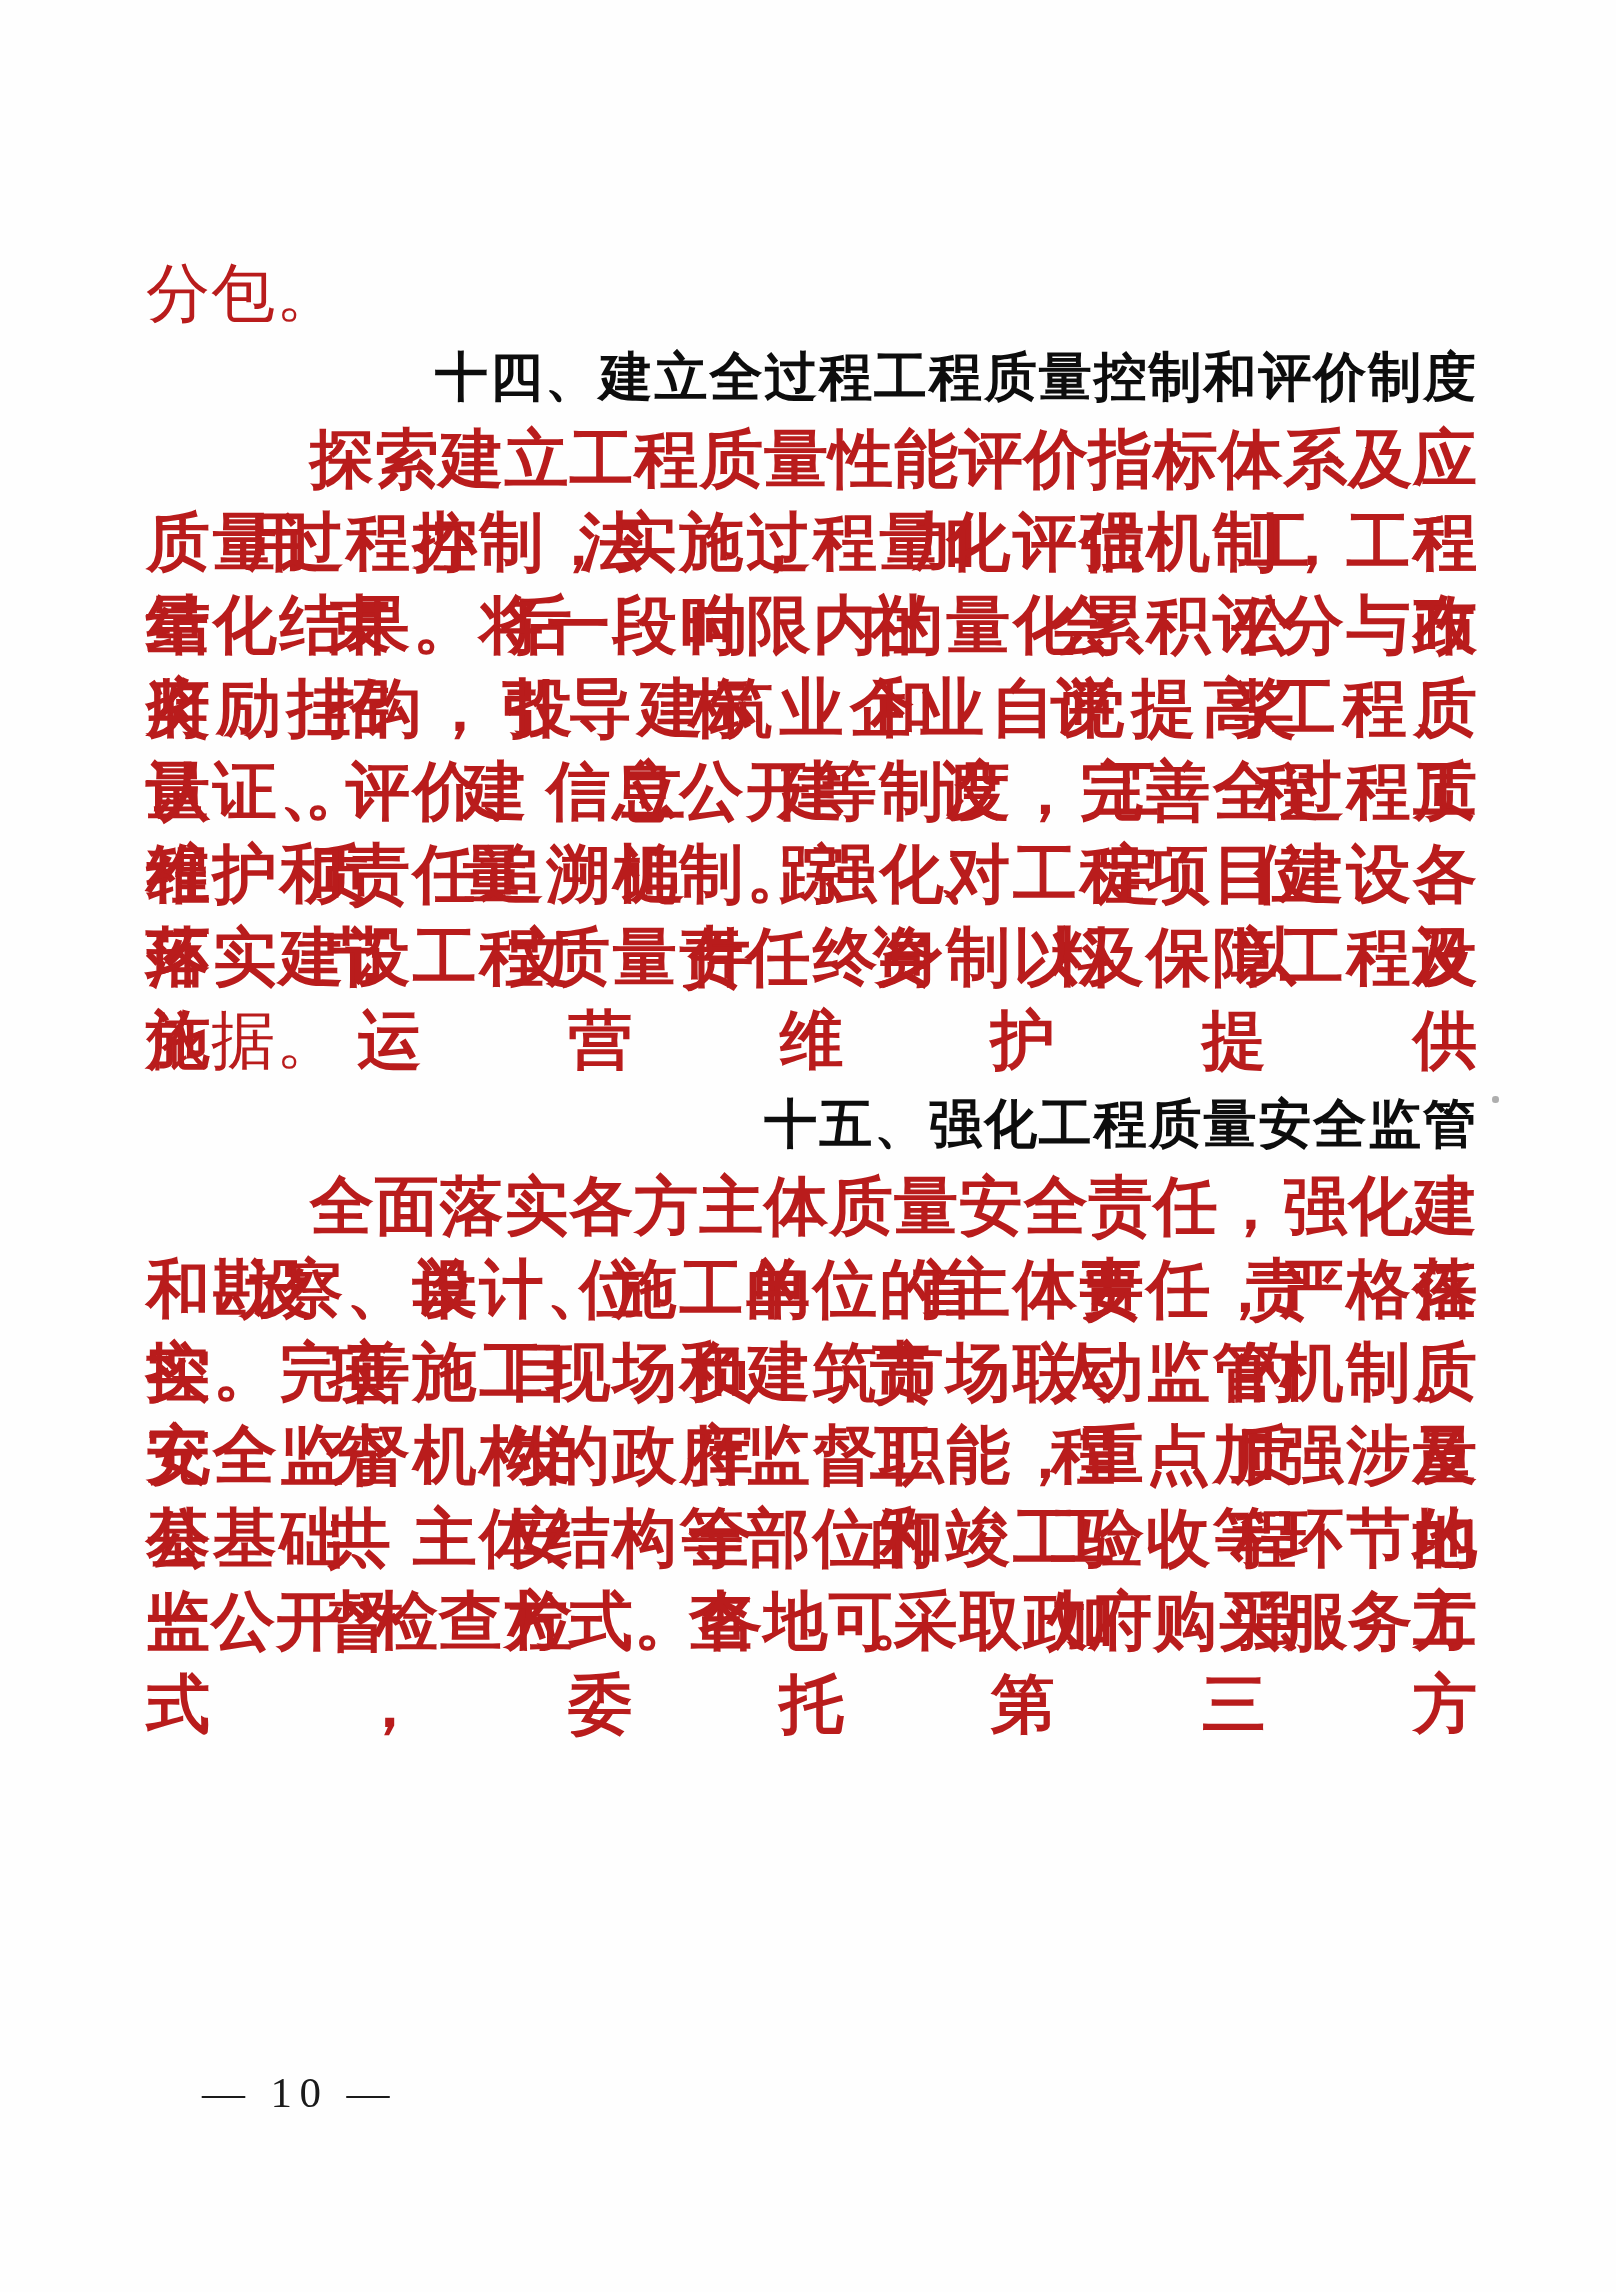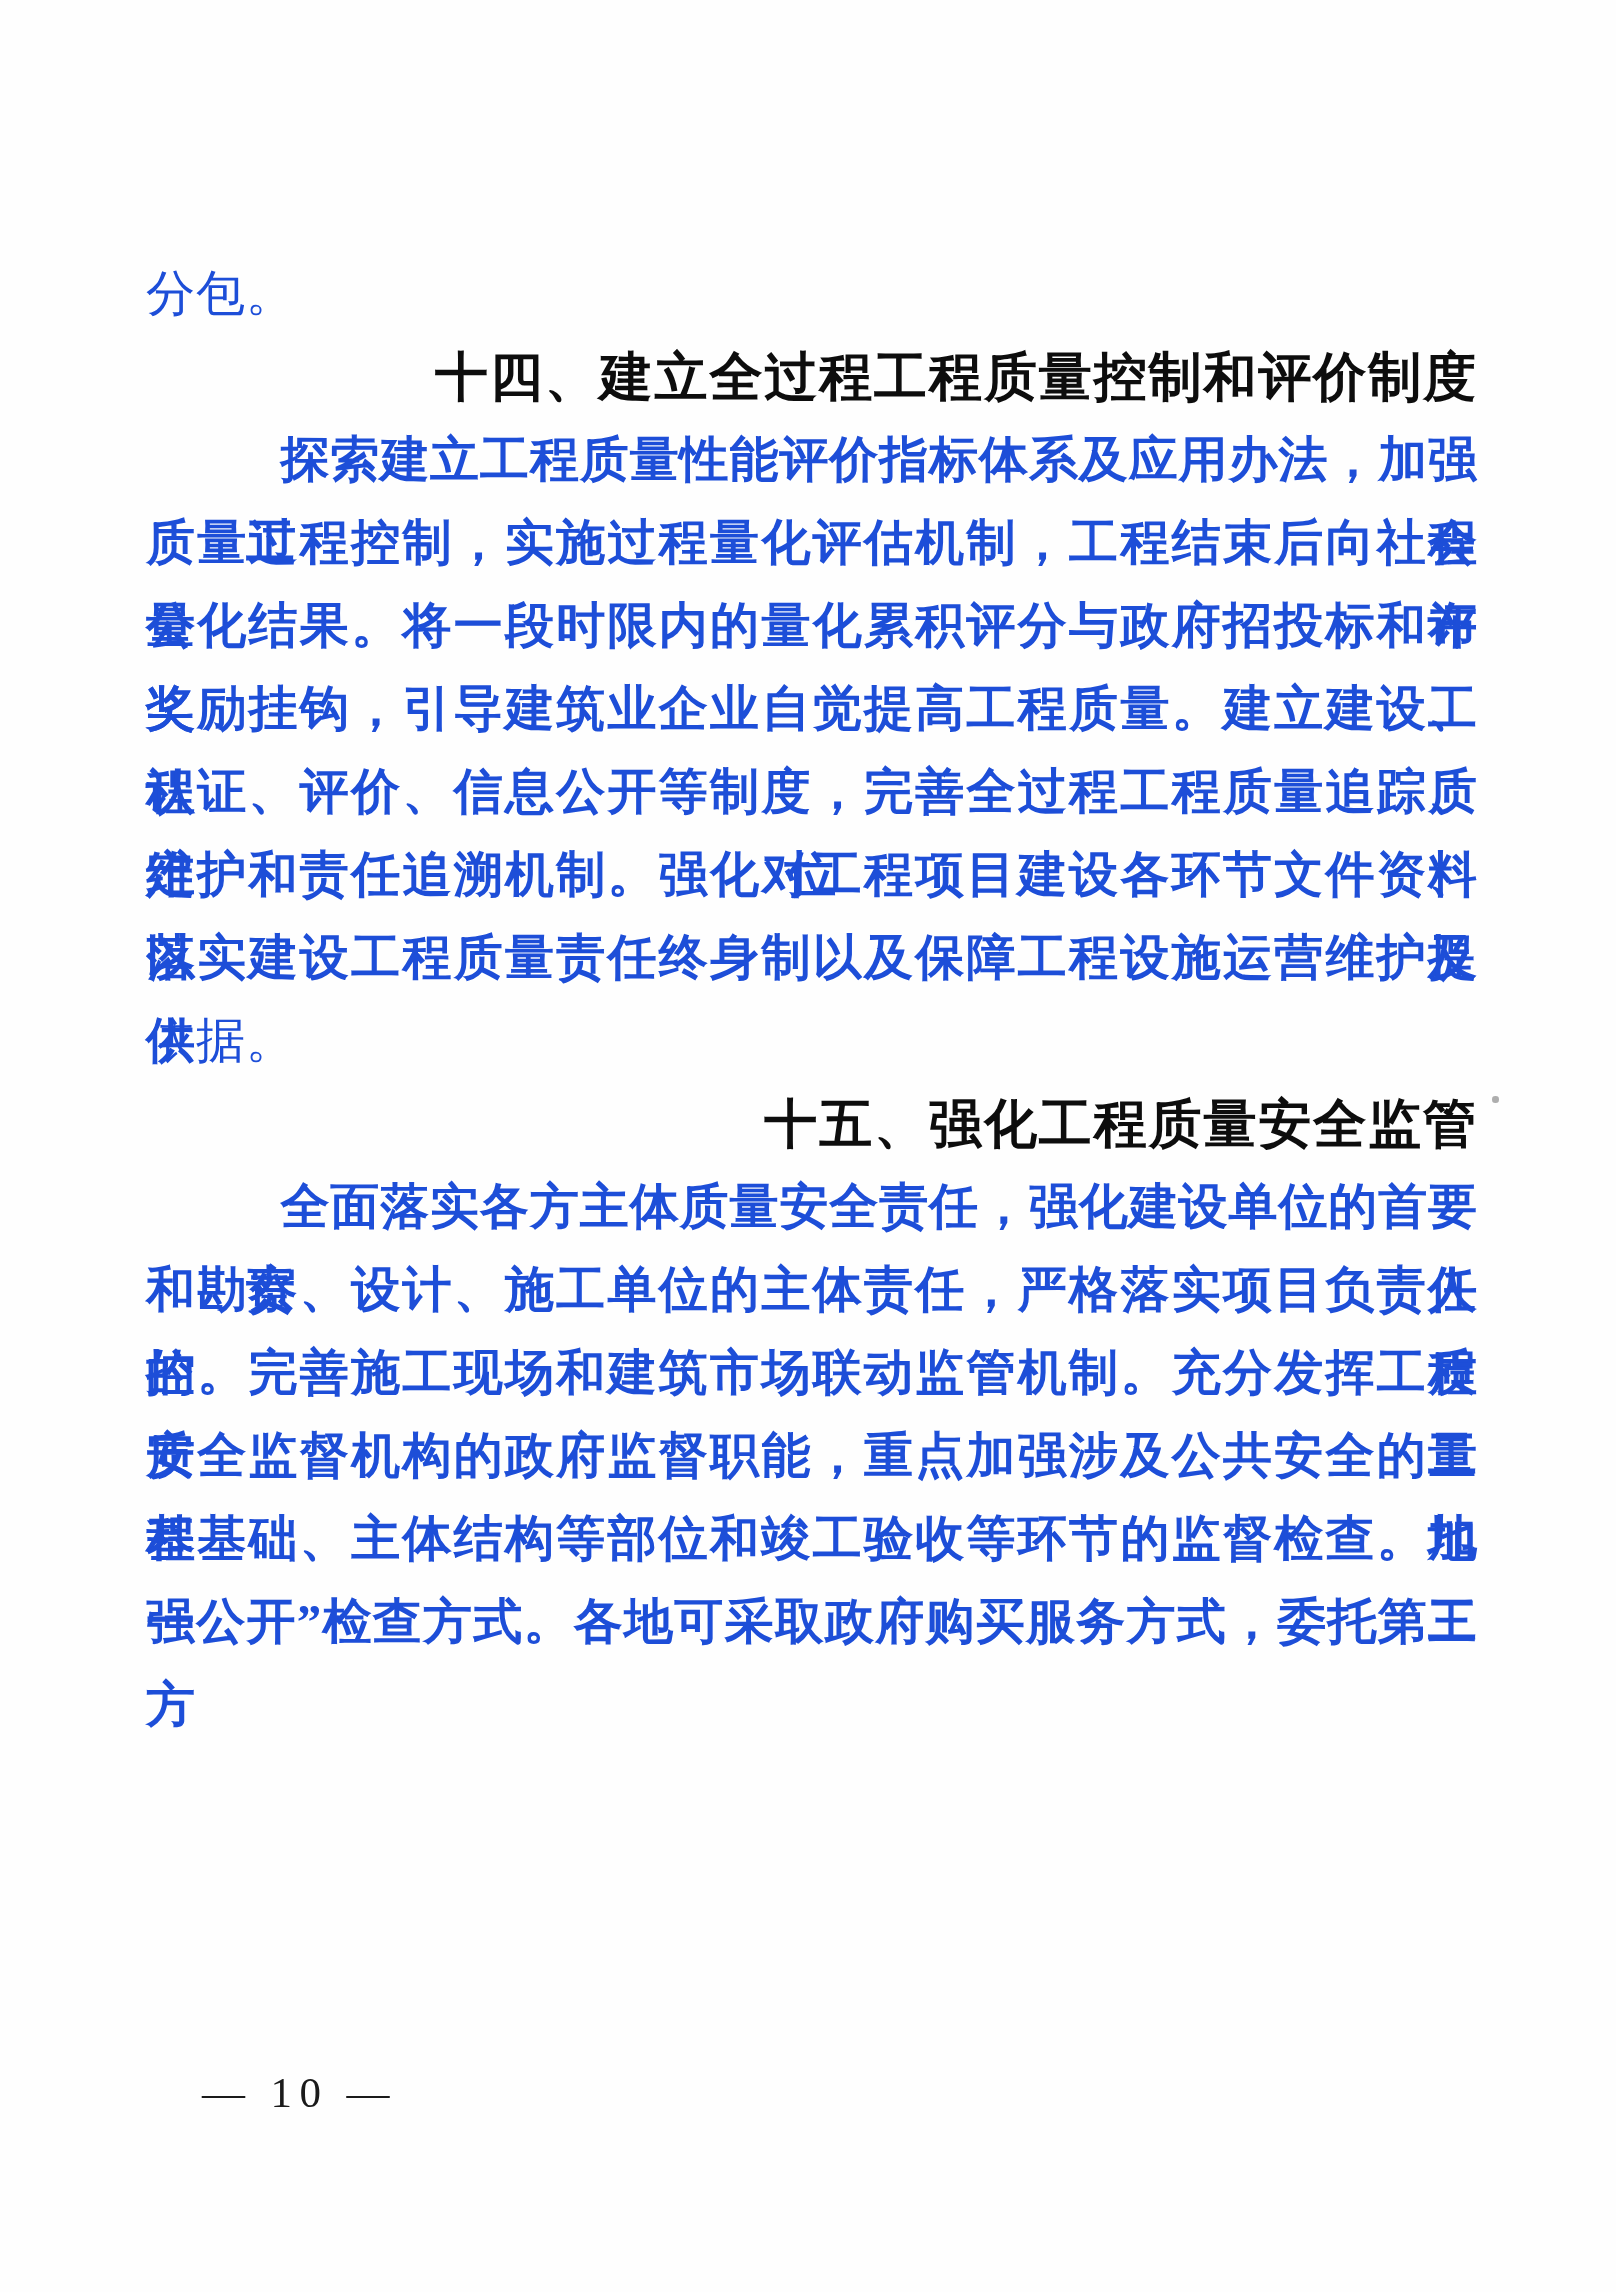--- a/index.html
+++ b/index.html
@@ -18,24 +18,24 @@
   }
   .text-block {
     position: absolute;
     left: 146px;
     top: 252px;
     width: 1332px;
   }
   .line {
     height: 83px;
     line-height: 83px;
-    font-size: 49px;
+    font-size: 64px;
     letter-spacing: 0.9px;
     white-space: normal;
-    color: #1d4ed8;
+    color: #b91c1c;
   }
   .line.j {
     text-align: justify;
     text-align-last: justify;
     text-justify: inter-character;
     font-weight: bold;
   }
   .line.indent {
     padding-left: 100px;
     text-align: right;

